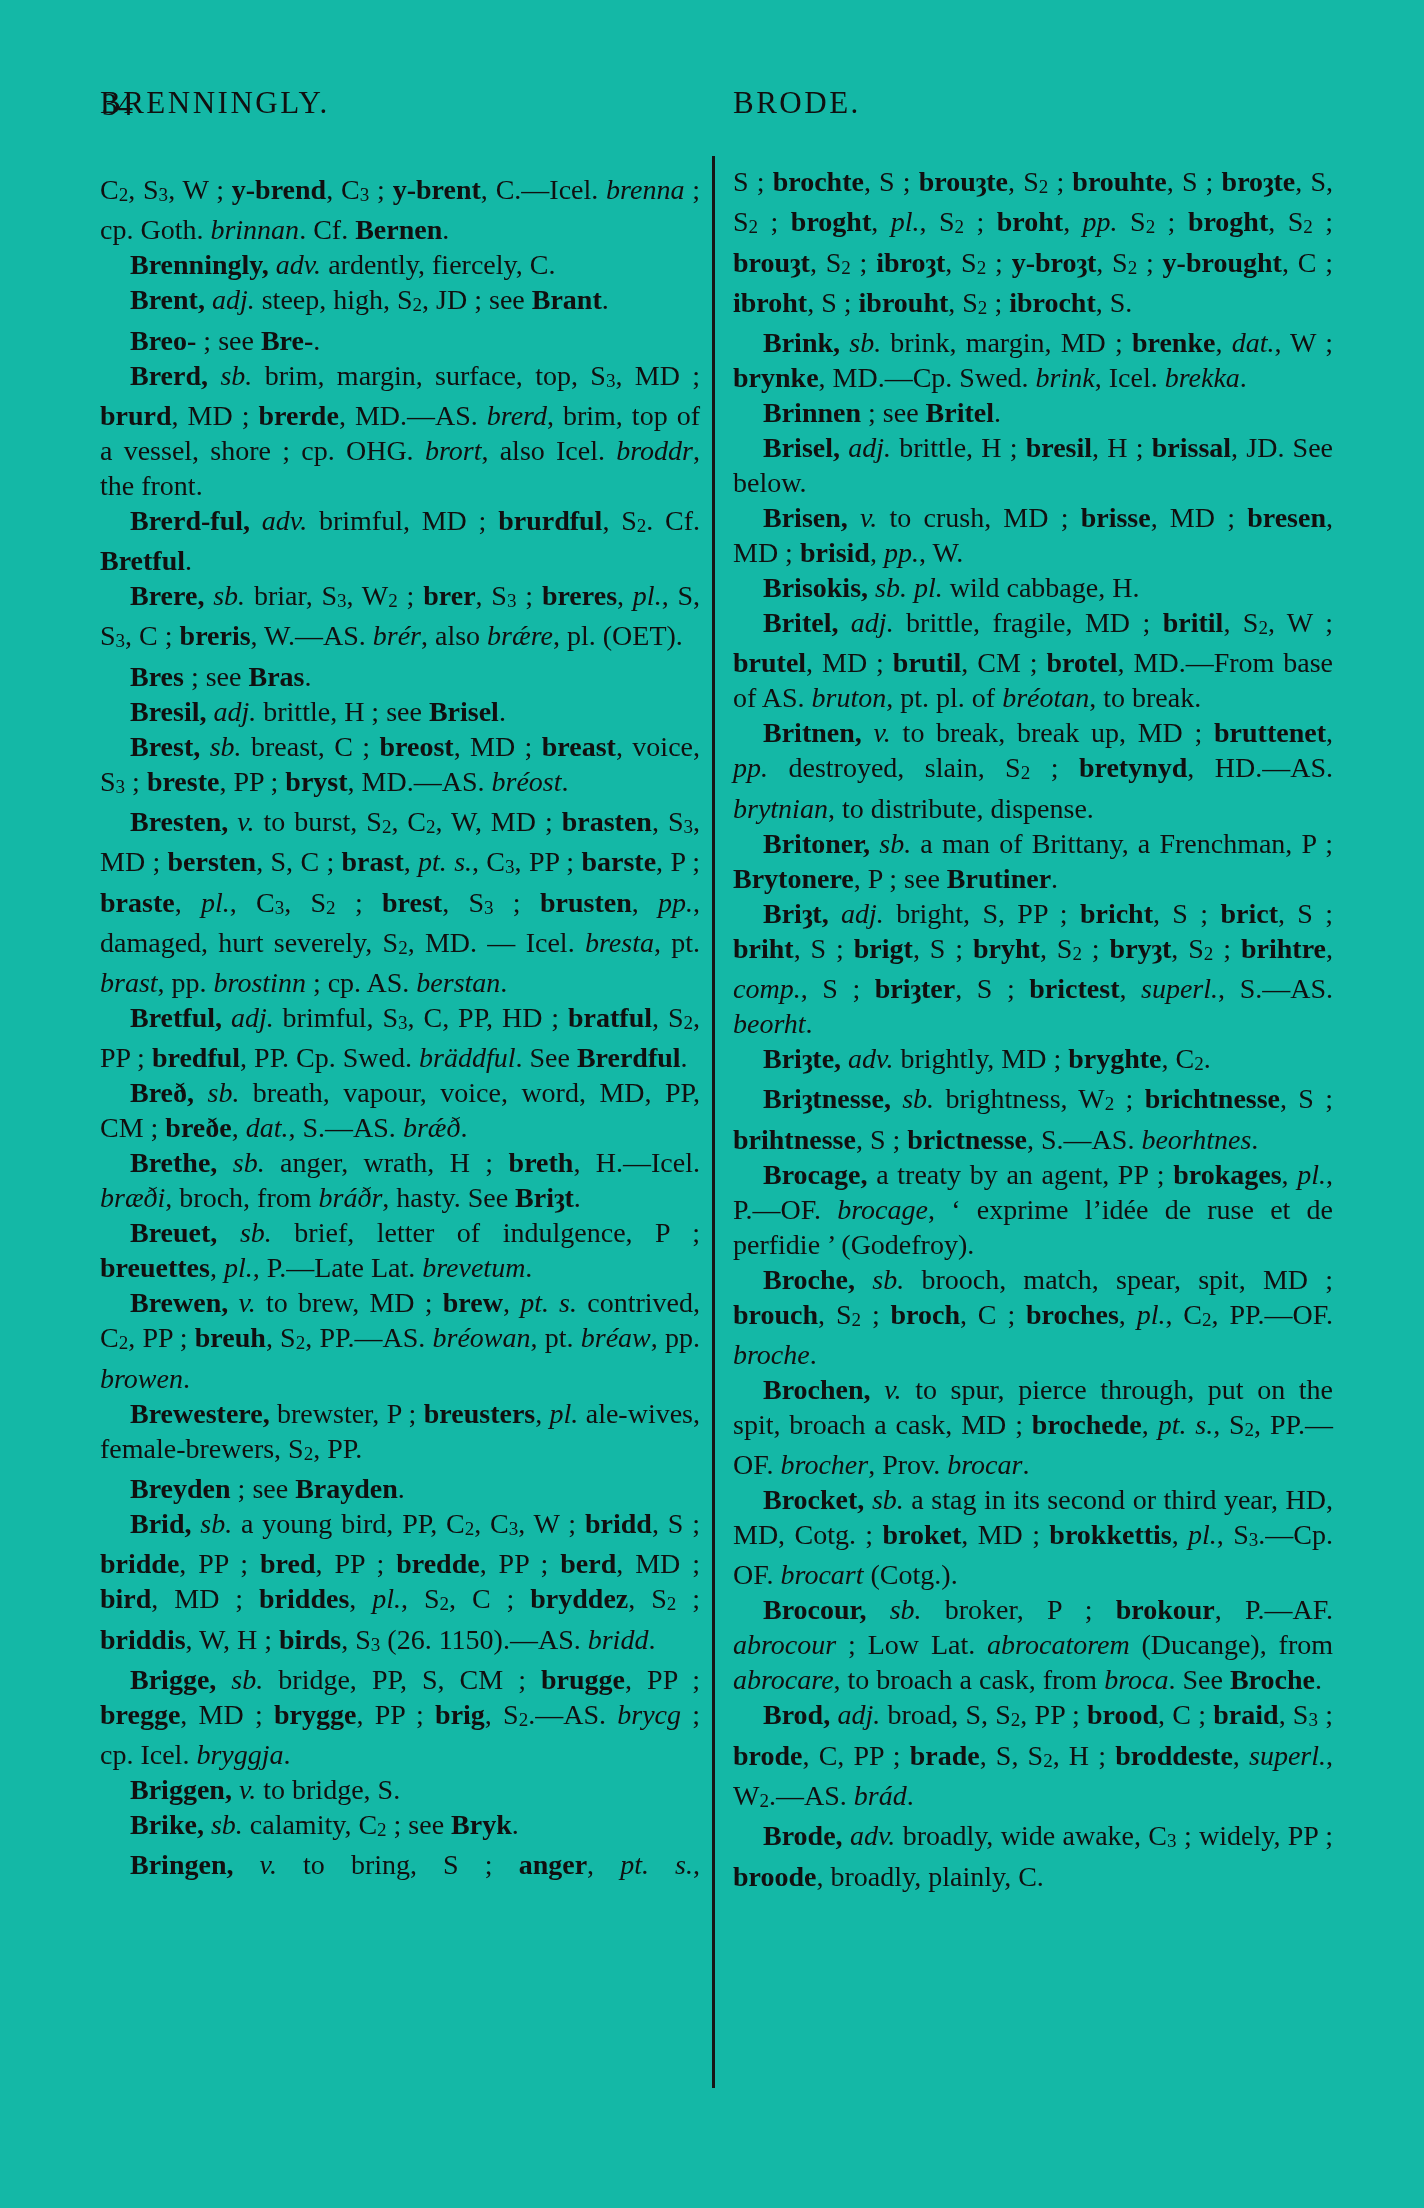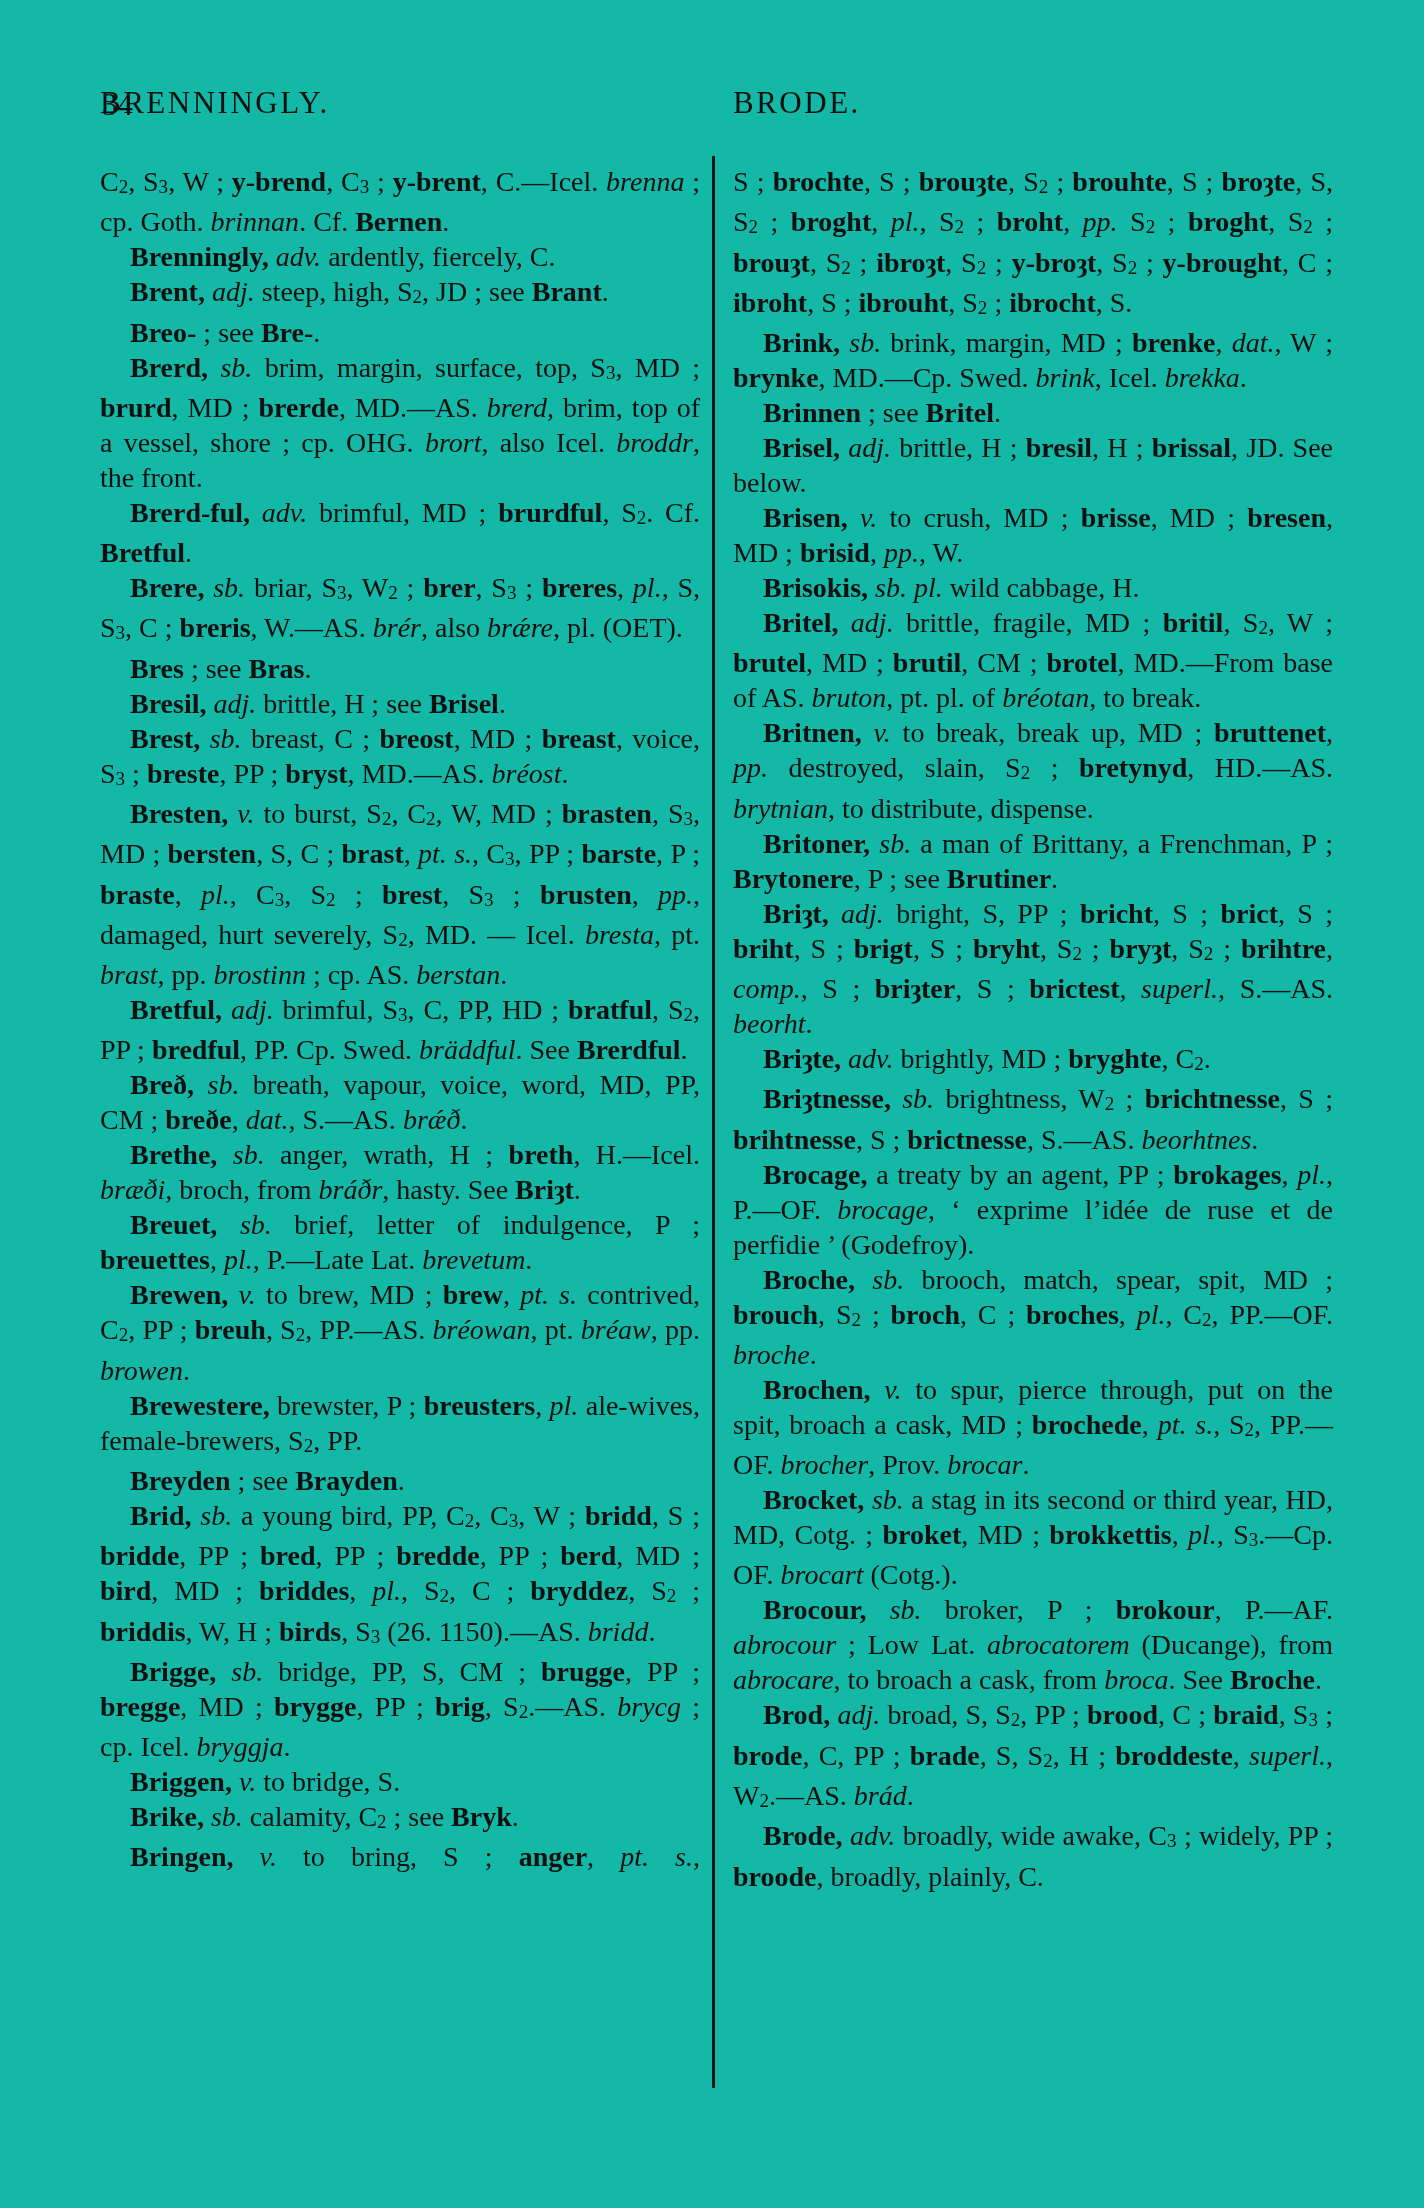--- a/index.html
+++ b/index.html
@@ -30,21 +30,21 @@
     position:absolute; left:712px; top:156px;
     width:3px; height:1932px; background:#161616;
   }
 
   .col {
     position:absolute; top:164px; width:600px;
     font-size:28px; line-height:35px;
     text-align:justify;
     hyphens:none;
   }
-  .col.left  { left:100px; }
+  .col.left  { left:100px;margin-top:8px; }
   .col.right { left:733px; }
 
   p.entry { margin:0; text-indent:30px; }
   p.entry.cont { text-indent:0; }
   p.entry.full { text-align-last:justify; }
 
   .rb { font-weight:700; }
   .ri { font-style:italic; }
   .rn { }
   .sig { font-size:68%; vertical-align:-0.12em; }

